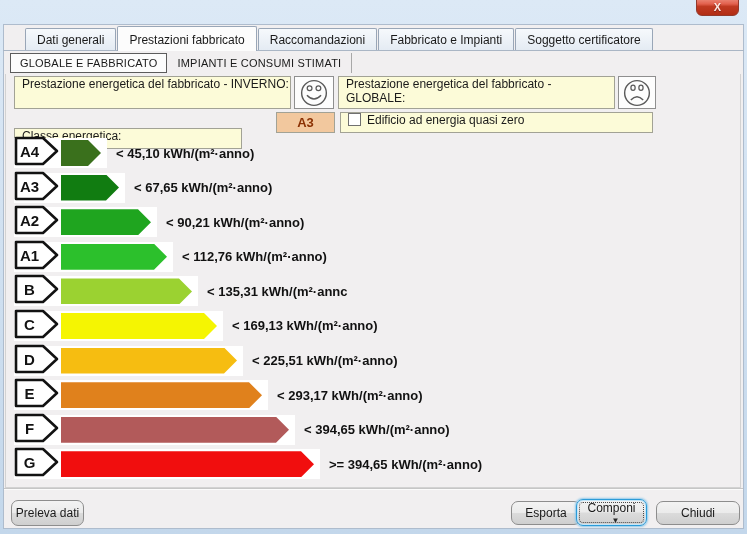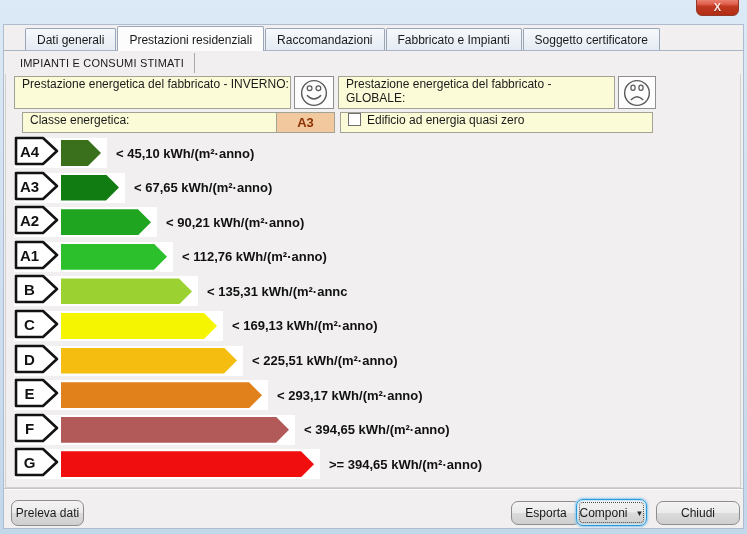--- a/index.html
+++ b/index.html
@@ -71,46 +71,47 @@
     border-top:1px solid #c6c6c6; border-bottom:1px solid #fbfbfb; }
   .btn { position:absolute; font-size:12px; color:#1a1a1a;
     background:linear-gradient(180deg,#f3f3f3 0%,#ebebeb 48%,#dbdbdb 52%,#cfcfcf 100%);
     border:1px solid #8d8d8d; border-radius:7px; cursor:pointer;
     display:flex; align-items:center; justify-content:center; }
   .btn-preleva { left:11px;  top:500px; width:73px; height:26px; }
   .btn-esporta { left:511px; top:501px; width:70px; height:24px; }
   .btn-componi { left:576px; top:499px; width:71px; height:27px;
     border:1px solid #2b9bd8;
     box-shadow:inset 0 0 0 1px #c3e6f9, 0 0 2px 1px #8ec8ea;
-    outline:1px dotted #4a4a4a; outline-offset:-4px; }
+    outline:1px dotted #4a4a4a; outline-offset:-4px;flex-direction:column; }
   .btn-chiudi  { left:656px; top:501px; width:84px; height:24px; }
   .dd-arrow { font-size:8px; color:#2a2a2a; margin-left:8px; padding-top:1px; }
 
   svg text { font-family:"Liberation Sans", sans-serif; }
 </style>
 </head>
 <body>
 
 <div class="frame">
   <div class="titlebar">
     <div class="close-btn">
       <span class="close-x">X</span>
     </div>
   </div>
 
   <div class="dialog-bg"></div>
 
   <div class="tabbar">
       <div class="tab">Dati generali</div>
-      <div class="tab active">Prestazioni residenziali</div>
+      <div class="tab active">Prestazioni fabbricato</div>
       <div class="tab">Raccomandazioni</div>
       <div class="tab">Fabbricato e Impianti</div>
       <div class="tab">Soggetto certificatore</div>
     </div>
   <div class="subtabbar">
+      <div class="subtab active">GLOBALE E FABBRICATO</div>
       <div class="subtab">IMPIANTI E CONSUMI STIMATI</div>
     </div>
   <div class="page-frame"></div>
 
   <div class="ybox row1" style="left:14px; width:277px;">
     <span>Prestazione energetica del fabbricato - INVERNO:</span>
   </div>
   <div class="iconbox row1" style="left:294px; width:40px;">
     <svg width="30" height="30" viewBox="0 0 34 34">
       <circle cx="17" cy="17" r="14" fill="none" stroke="#5a5a5a" stroke-width="1.6"></circle>
@@ -124,21 +125,21 @@
   </div>
   <div class="iconbox row1" style="left:618px; width:38px;">
     <svg width="30" height="30" viewBox="0 0 34 34">
       <circle cx="17" cy="17" r="14" fill="none" stroke="#5a5a5a" stroke-width="1.6"></circle>
       <ellipse cx="12.5" cy="11" rx="2.4" ry="2.9" fill="none" stroke="#5a5a5a" stroke-width="1.4"></ellipse>
       <ellipse cx="21.5" cy="11" rx="2.4" ry="2.9" fill="none" stroke="#5a5a5a" stroke-width="1.4"></ellipse>
       <path d="M10 25 Q17 17.5 24 25" fill="none" stroke="#5a5a5a" stroke-width="1.6"></path>
     </svg>
   </div>
 
-  <div class="ybox" style="left:14px; top:112px; width:296px; height:21px;margin-left:8px;">
+  <div class="ybox" style="left:14px; top:128px; width:228px; height:21px;">
     <span>Classe energetica:</span>
   </div>
   <div class="classe-value" id="classe-value" style="background: rgb(242, 200, 158); color: rgb(139, 49, 3);">A3</div>
   <div class="ybox" style="left:340px; top:112px; width:313px; height:21px;">
     <span class="checkbox"></span>
     <span>Edificio ad energia quasi zero</span>
   </div>
 
   <div class="energy-scale">
       <div class="energy-row">

